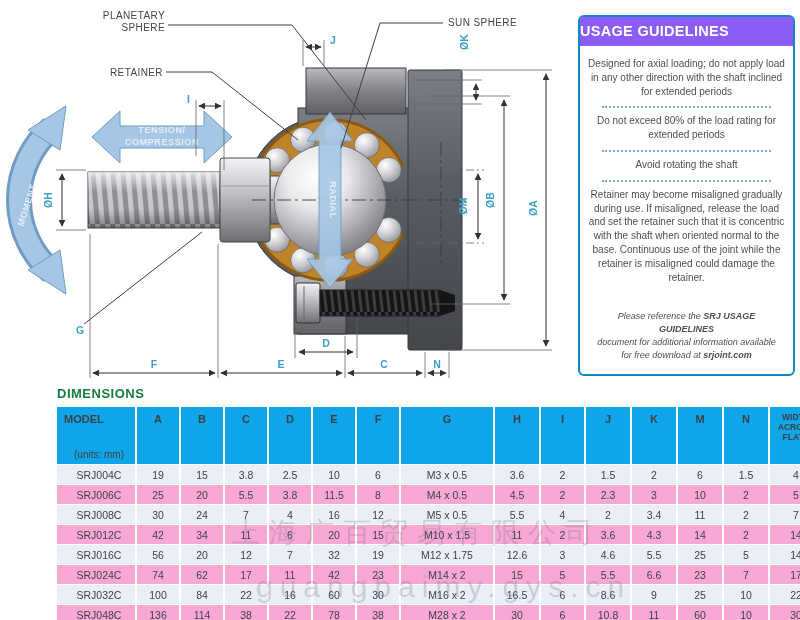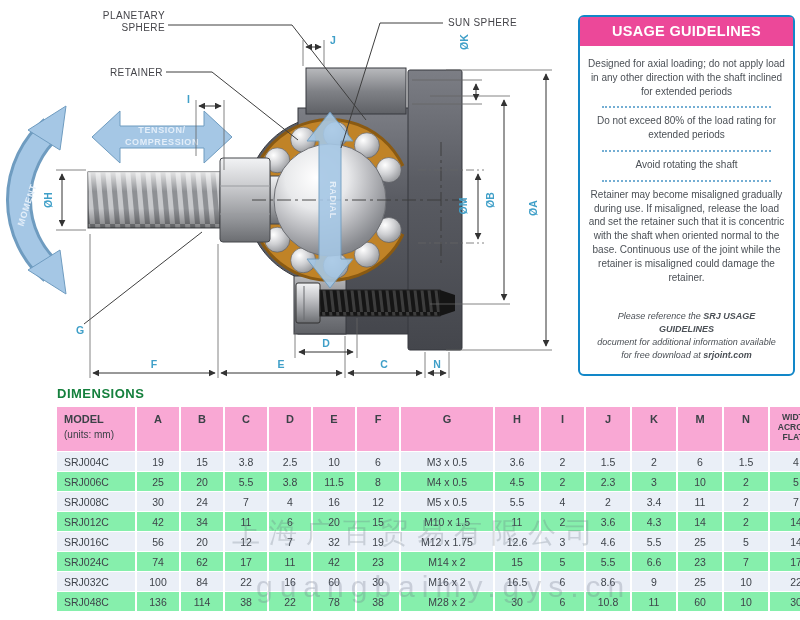--- a/index.html
+++ b/index.html
@@ -2,44 +2,44 @@
 <html><head>
 <meta charset="utf-8">
 <style>
   html,body{margin:0;padding:0;background:#ffffff;font-family:"Liberation Sans",sans-serif;}
   #page{position:relative;width:800px;height:620px;background:#fff;overflow:hidden;}
 
   
   .ug-box{position:absolute;left:578px;top:15px;width:217px;height:361px;
     border:2px solid #1287c8;border-radius:6px;background:#fff;box-sizing:border-box;
     display:flex;flex-direction:column;}
-  .ug-header{background:#ec4899;color:#fff;font-weight:bold;font-size:14.5px;
-    text-align:center;padding:6px 0 7px 0;letter-spacing:.3px;border-radius:2px 2px 0 0;}
+  .ug-header{background:#8b5cf6;color:#fff;font-weight:bold;font-size:14.5px;
+    text-align:left;padding:6px 0 7px 0;letter-spacing:.3px;border-radius:2px 2px 0 0;}
   .ug-body{flex:1;display:flex;flex-direction:column;align-items:center;
     padding:9px 8px 6px 8px;}
   .ug-para{font-size:10px;line-height:1.38;color:#4b5056;text-align:center;margin:2px 0;}
   .ug-sep{width:86%;border-bottom:2px dotted #74aed3;margin:5px auto 4px auto;height:1px;}
   .ug-footer{margin-top:auto;padding:6px 2px 6px 2px;font-size:9px;font-style:italic;
     color:#4b5056;text-align:center;line-height:1.45;}
   .ug-footer b{font-style:italic;}
 
   
   .dim-heading{position:absolute;left:57px;top:386px;font-size:13px;font-weight:bold;
     color:#15803d;letter-spacing:.5px;}
   .dim-table-wrap{position:absolute;left:55px;top:406px;width:741px;}
   table.dims{border-collapse:separate;border-spacing:2px 1px;width:741px;table-layout:fixed;}
-  table.dims th{background:#f9a8d4;color:#3c4147;font-size:11px;font-weight:bold;
+  table.dims th{background:#0ea5e9;color:#3c4147;font-size:11px;font-weight:bold;
     text-align:center;vertical-align:top;padding:6px 1px 4px 1px;height:44px;box-sizing:border-box;}
   table.dims th.model-col{text-align:left;padding-left:7px;}
-  table.dims th .units{font-weight:normal;font-size:10px;margin-top:4px;}
+  table.dims th .units{font-weight:normal;font-size:10px;margin-top:24px;text-align:center;}
   table.dims th.waf-col{font-size:8.5px;line-height:1.2;padding-top:5px;}
   table.dims td{font-size:10.5px;color:#3e434a;text-align:center;padding:3px 1px;height:13px;}
-  table.dims td.model-cell{text-align:left;padding-left:7px;}
+  table.dims td.model-cell{text-align:center;padding-left:7px;}
   table.dims tr.odd td{background:#eaeff7;}
-  table.dims tr.even td{background:#86efac;}
+  table.dims tr.even td{background:#f9a8d4;}
 
   
   .wm{position:absolute;pointer-events:none;color:rgba(100,110,125,.25);white-space:nowrap;z-index:6;}
   .wm1{left:232px;top:514px;font-size:28px;letter-spacing:9px;}
   .wm2{left:256px;top:570px;font-size:30px;letter-spacing:7px;color:rgba(110,120,135,.28);}
 
   svg text{font-family:"Liberation Sans",sans-serif;}
   .callout{font-size:10px;fill:#444449;letter-spacing:.4px;}
   .dimlbl{font-size:10.5px;font-weight:bold;fill:#3f9fc8;}
   .arrtxt{font-size:9px;font-weight:bold;fill:#e3eef9;letter-spacing:.6px;}

